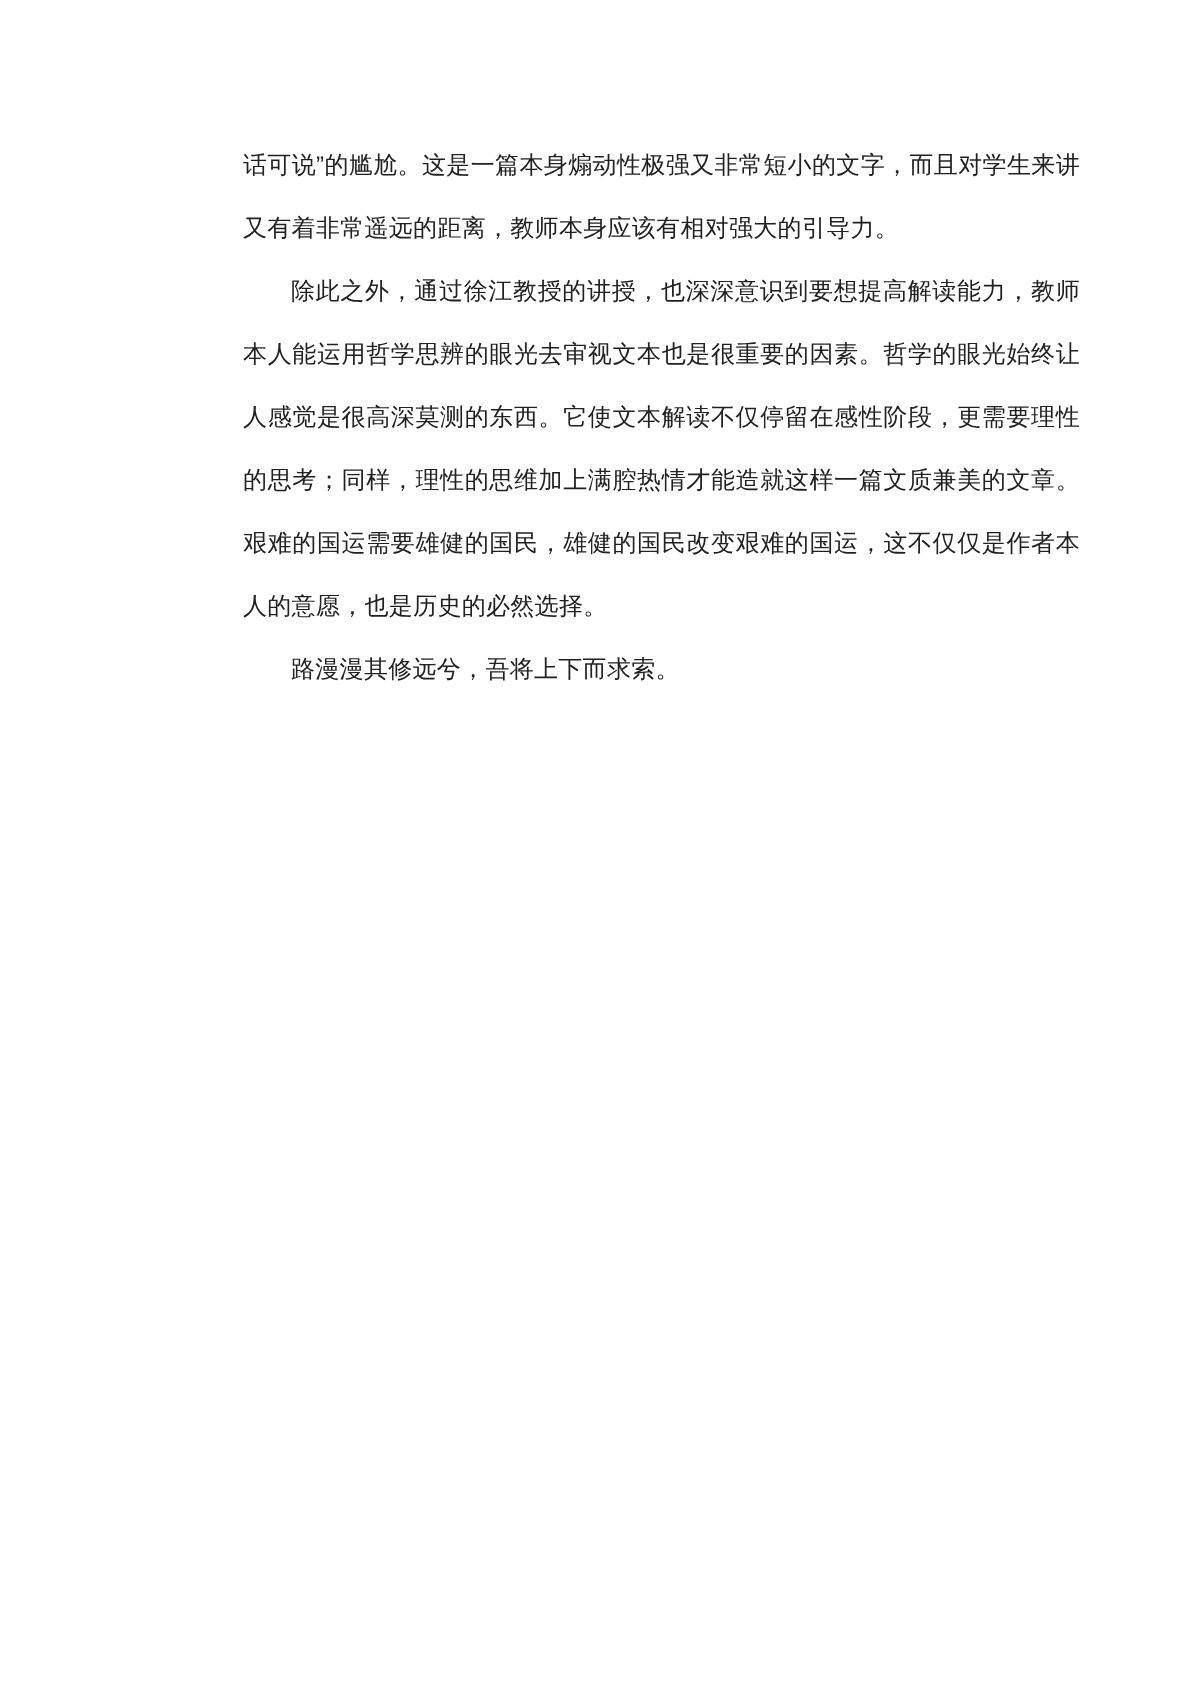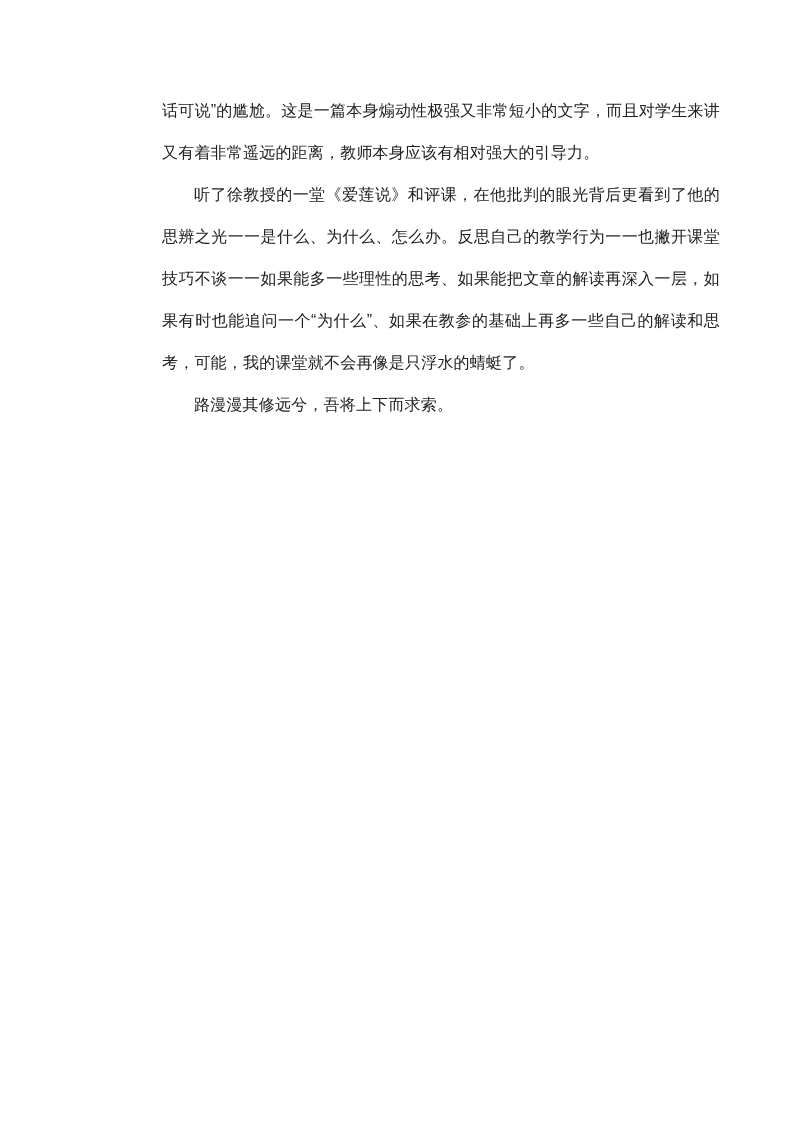--- a/index.html
+++ b/index.html
@@ -42,16 +42,16 @@
   .doc-body p.indent {
     text-indent: 2em;
   }
 </style>
 </head>
 <body>
 
 <div class="doc-page">
   <div class="doc-body">
     <p class="para">话可说”的尴尬。这是一篇本身煽动性极强又非常短小的文字，而且对学生来讲又有着非常遥远的距离，教师本身应该有相对强大的引导力。</p>
-    <p class="para indent">听了徐教授的一堂《爱莲说》和评课，在他批判的眼光背后更看到了他的思辨之光一一是什么、为什么、怎么办。反思自己的教学行为一一也撇开课堂技巧不谈一一如果能多一些理性的思考、如果能把文章的解读再深入一层，如果有时也能追问一个“为什么”、如果在教参的基础上再多一些自己的解读和思考，可能，我的课堂就不会再像是只浮水的蜻蜓了。</p>
+    <p class="para indent">除此之外，通过徐江教授的讲授，也深深意识到要想提高解读能力，教师本人能运用哲学思辨的眼光去审视文本也是很重要的因素。哲学的眼光始终让人感觉是很高深莫测的东西。它使文本解读不仅停留在感性阶段，更需要理性的思考；同样，理性的思维加上满腔热情才能造就这样一篇文质兼美的文章。艰难的国运需要雄健的国民，雄健的国民改变艰难的国运，这不仅仅是作者本人的意愿，也是历史的必然选择。</p>
     <p class="para indent">路漫漫其修远兮，吾将上下而求索。</p>
   </div>
 </div>
 
 </body></html>

